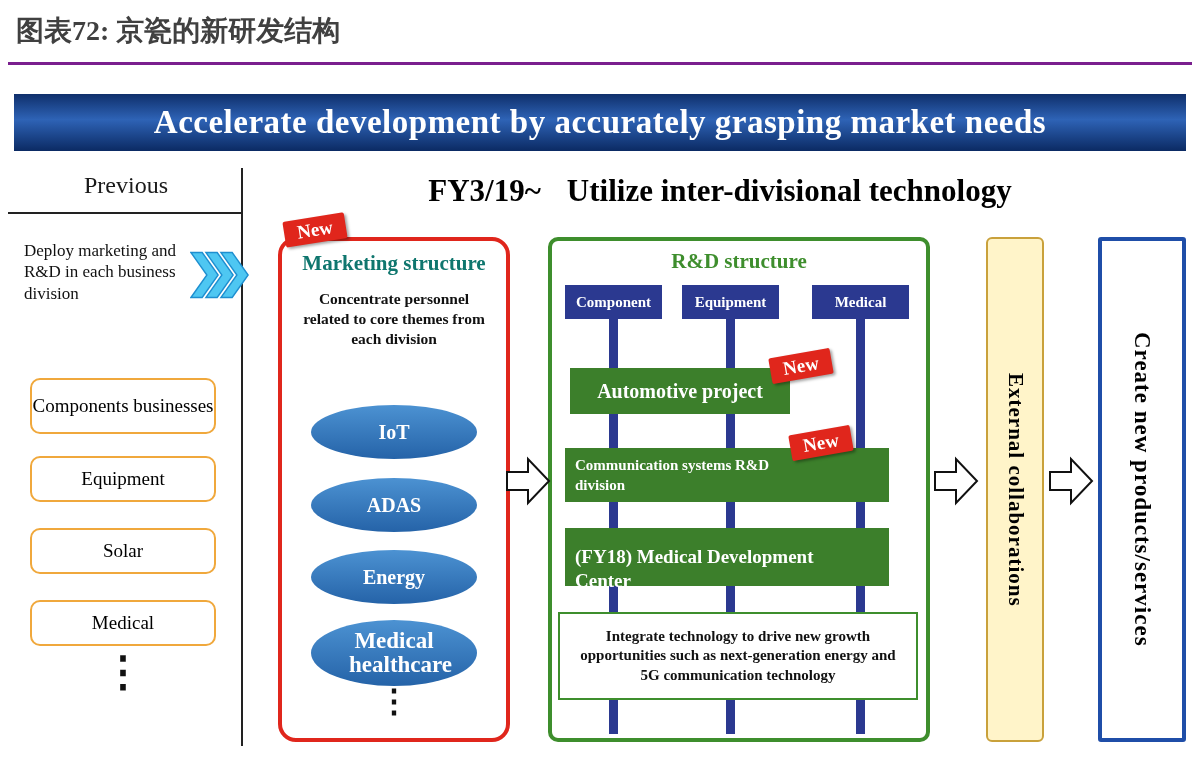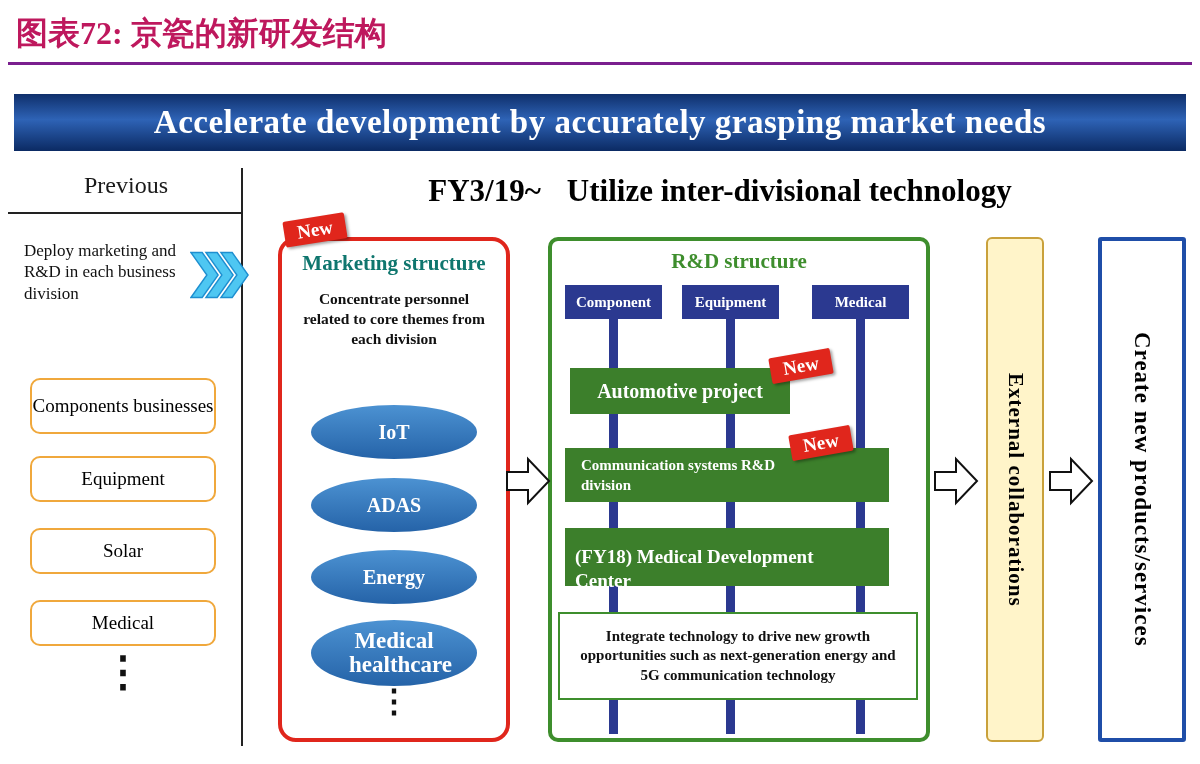--- a/index.html
+++ b/index.html
@@ -4,21 +4,21 @@
 <style>
   * { margin:0; padding:0; box-sizing:border-box; }
   body { background:#ffffff; }
   .stage {
     position:relative; width:1200px; height:764px; background:#ffffff;
     font-family:"Liberation Serif","DejaVu Serif",serif; overflow:hidden;
   }
   .abs { position:absolute; }
 
   
-  .fig-caption { position:absolute; left:16px; top:12px; font-size:32px; font-weight:bold; color:#be185d; }
+  .fig-caption { position:absolute; left:16px; top:12px; font-size:28px; font-weight:bold; color:#404040; }
   .caption-rule { position:absolute; left:8px; top:62px; width:1184px; height:3px; background:#7A1F8E; }
 
   
   .banner {
     position:absolute; left:14px; top:94px; width:1172px; height:57px;
     background:linear-gradient(180deg,#0F2F6B 0%,#2E63B6 45%,#0B2A63 100%);
     display:flex; align-items:center; justify-content:center;
   }
   .banner span { color:#ffffff; font-weight:bold; font-size:33px; letter-spacing:.5px; }
 
@@ -171,21 +171,21 @@
     </div>
     <div class="div-tab" style="left:260px;">
       <span>Medical</span>
     </div>
 
     <div class="proj-bar" style="left:18px;top:127px;width:220px;height:46px;justify-content:center;font-size:20px;">
       <span>Automotive project</span>
     </div>
     <div class="badge-new" style="left:218px;top:112px;transform:rotate(-10deg);">New</div>
 
-    <div class="proj-bar" style="left:13px;top:207px;width:324px;height:54px;font-size:15px;padding-left:16px;">
+    <div class="proj-bar" style="left:13px;top:207px;width:324px;height:54px;font-size:15px;padding-left:10px;">
       <span style="display:block;width:210px;line-height:1.35;">Communication systems R&amp;D division</span>
     </div>
     <div class="badge-new" style="left:238px;top:189px;transform:rotate(-10deg);">New</div>
 
     <div class="proj-bar" style="left:13px;top:287px;width:324px;height:58px;font-size:19px;padding-left:10px;">
       <span style="display:block;width:280px;line-height:1.25;margin-top:24px;">(FY18) Medical Development Center</span>
     </div>
 
     <div class="note-box">
       <span>Integrate technology to drive new growth opportunities such as next-generation energy and 5G communication technology</span>

